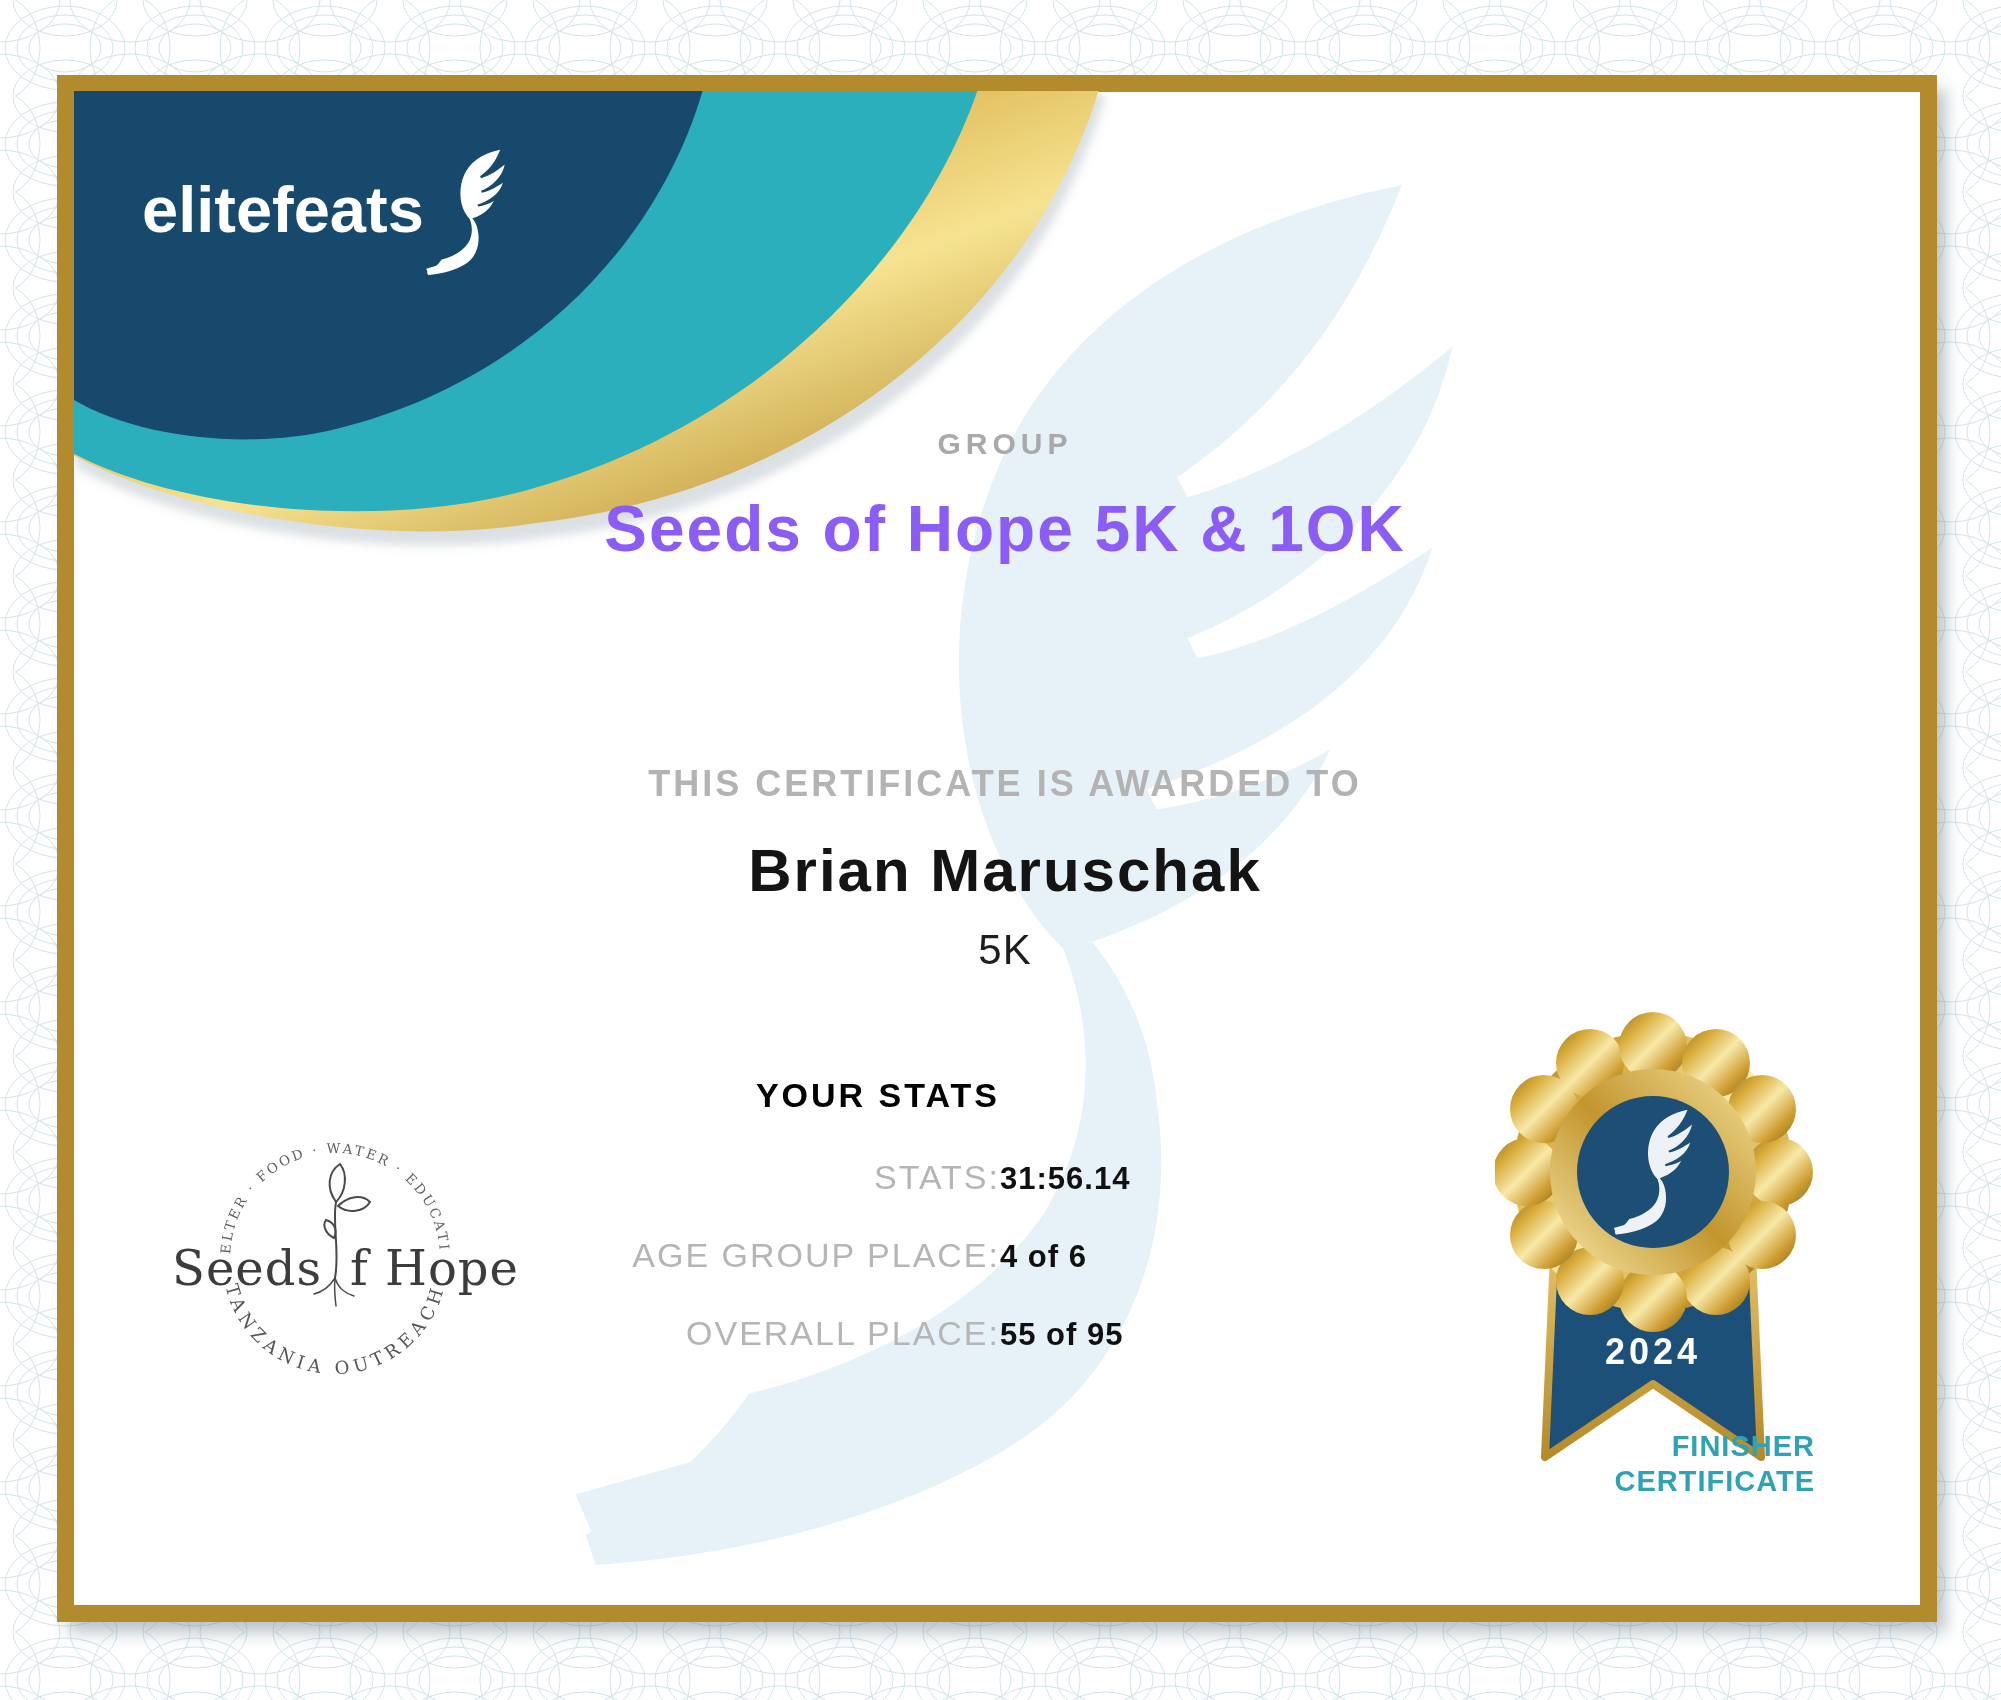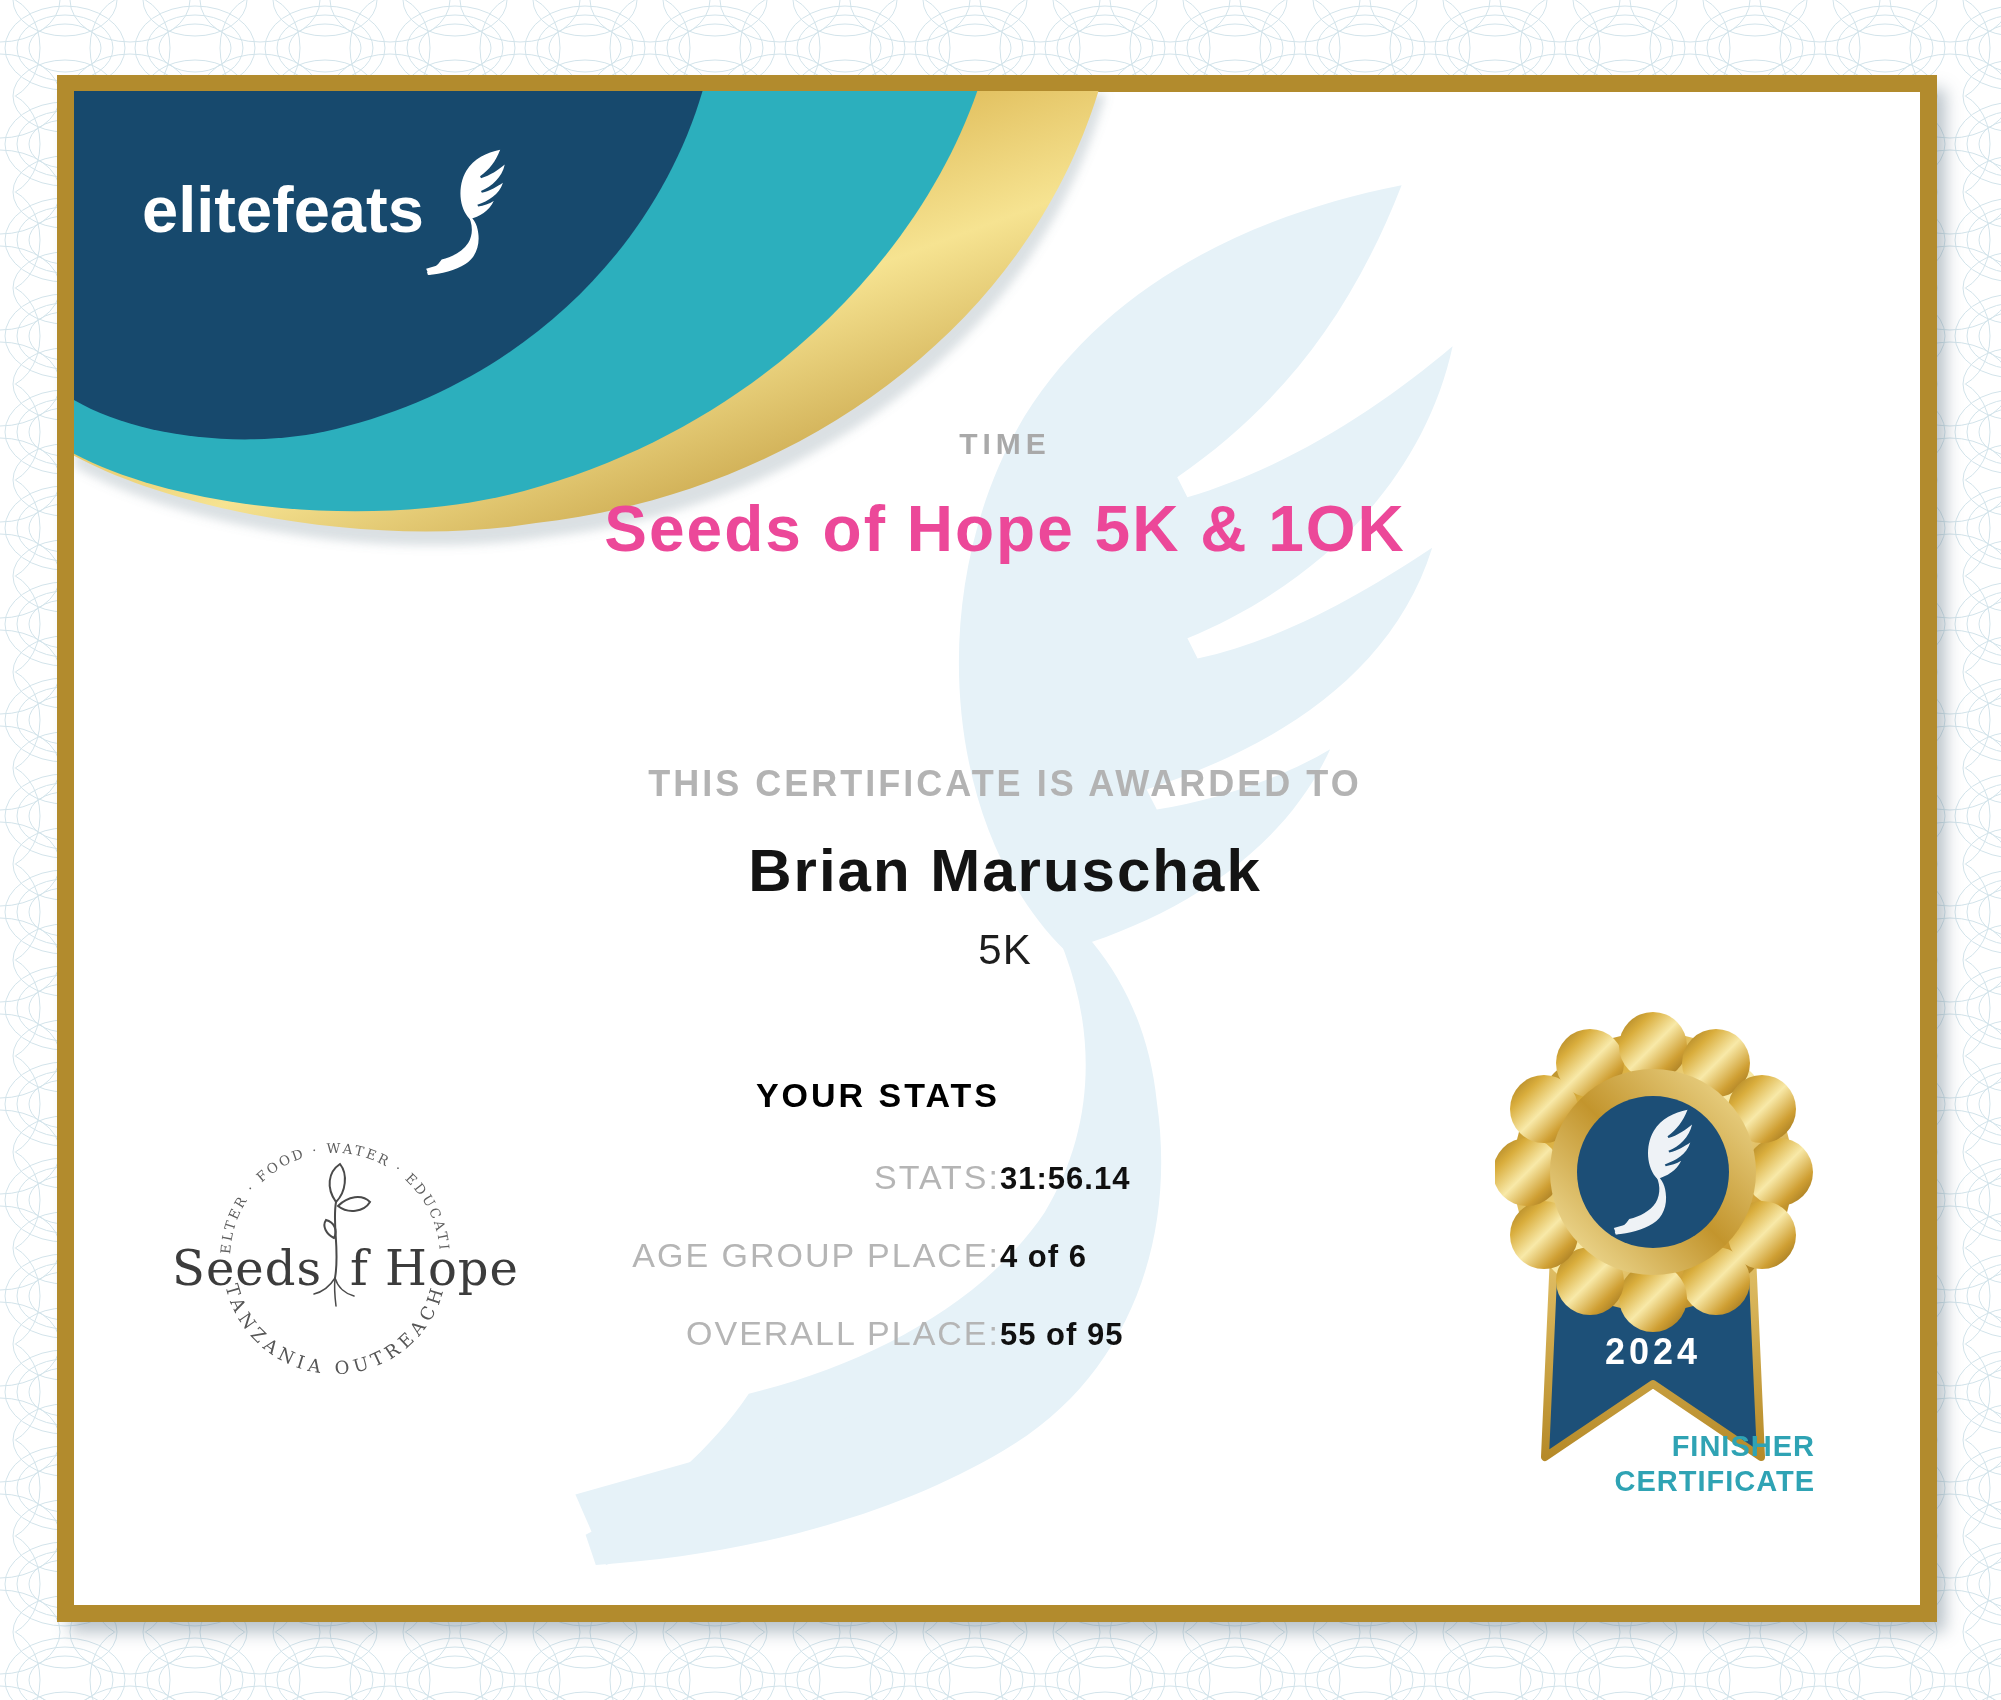--- a/index.html
+++ b/index.html
@@ -16,21 +16,21 @@
 
   .header-swoosh{position:absolute;left:74px;top:91px;width:1110px;height:480px;pointer-events:none;}
   .watermark{position:absolute;left:555px;top:165px;width:1020px;height:1410px;color:#e6f2f8;pointer-events:none;}
 
   .brand{position:absolute;left:142px;top:150px;display:flex;align-items:flex-start;color:#ffffff;}
   .brand-text{font-size:65px;font-weight:700;letter-spacing:0px;line-height:120px;}
   .brand-foot{width:100px;height:128px;margin-left:-4px;margin-top:-2px;color:#ffffff;}
 
   .center-col{position:absolute;left:445px;width:1120px;text-align:center;}
   .event-label{top:427px;font-size:30px;font-weight:700;letter-spacing:5px;color:#a9a9a9;}
-  .event-title{top:492px;font-size:64px;font-weight:800;letter-spacing:2px;color:#ec4899;}
+  .event-title{top:492px;font-size:64px;font-weight:800;letter-spacing:2px;color:#8b5cf6;}
   .awarded-label{top:763px;font-size:36px;font-weight:700;letter-spacing:3px;color:#b3b3b3;}
   .recipient-name{top:836px;font-size:60px;font-weight:800;letter-spacing:2px;color:#141414;}
   .division{top:926px;font-size:42px;font-weight:400;letter-spacing:1px;color:#1d1d1d;}
 
   .stats-heading{position:absolute;left:420px;width:580px;top:1076px;text-align:right;
                  font-size:34px;font-weight:700;letter-spacing:3px;color:#000000;}
   .stats-block{position:absolute;left:420px;top:1158px;width:780px;}
   .stat-row{display:flex;align-items:baseline;height:78px;}
   .stat-label{width:580px;text-align:right;font-size:34px;font-weight:500;letter-spacing:2px;color:#b5b5b5;}
   .stat-value{font-size:31px;font-weight:700;letter-spacing:1px;color:#101010;}
@@ -104,21 +104,21 @@
     <use href="#wingfoot"></use>
   </svg>
 
   <div class="brand">
     <span class="brand-text">elitefeats</span>
     <svg class="brand-foot" viewBox="0 0 100 140">
       <use href="#wingfoot"></use>
     </svg>
   </div>
 
-  <div class="center-col abs event-label">TIME</div>
+  <div class="center-col abs event-label">GROUP</div>
   <div class="center-col abs event-title">Seeds of Hope 5K &amp; 1OK</div>
   <div class="center-col abs awarded-label">THIS CERTIFICATE IS AWARDED TO</div>
   <div class="center-col abs recipient-name">Brian Maruschak</div>
   <div class="center-col abs division">5K</div>
 
   <div class="stats-heading">YOUR STATS</div>
   <div class="stats-block">
     <div class="stat-row">
       <span class="stat-label">STATS:</span>
       <span class="stat-value">31:56.14</span>

